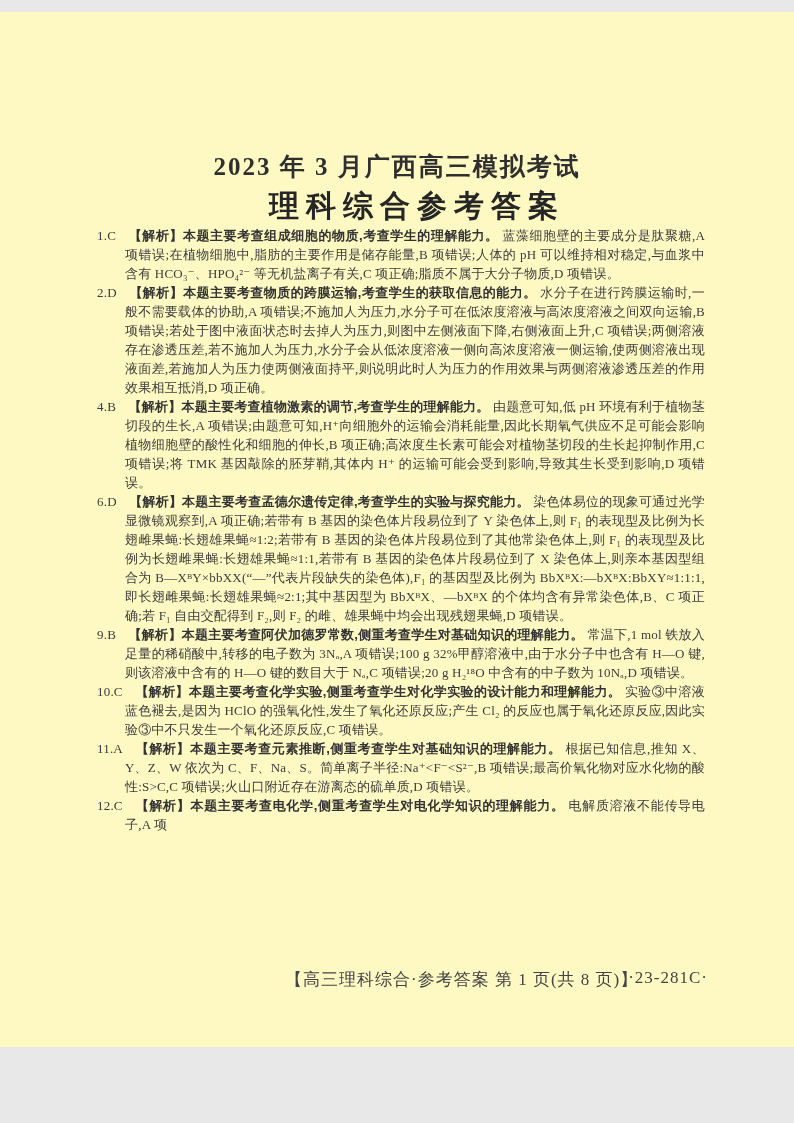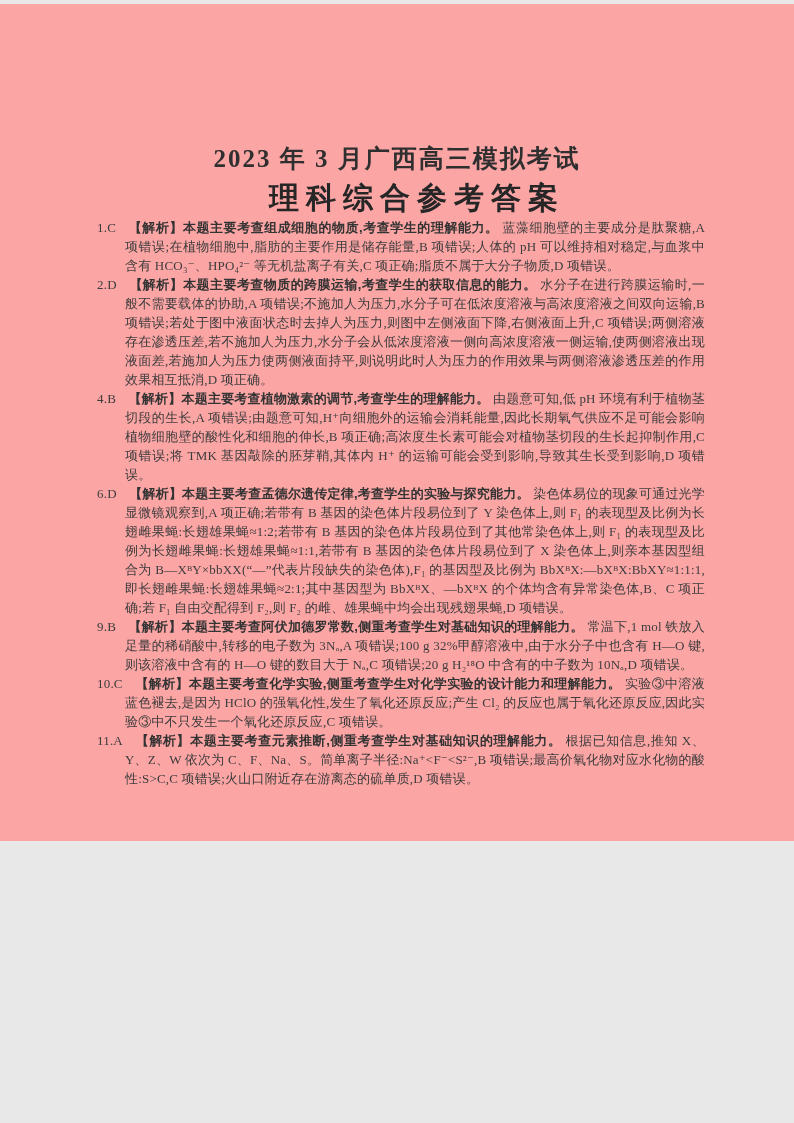--- a/index.html
+++ b/index.html
@@ -3,23 +3,23 @@
 <meta charset="utf-8">
 <style>
   html, body {
     margin: 0;
     padding: 0;
     background: #e8e8e8;
   }
   .page {
     position: relative;
     width: 794px;
-    height: 837px;
-    margin: 4px auto;
-    background: #fca5a5;
+    height: 1035px;
+    margin: 12px auto;
+    background: #fef9c3;
     color: #3a3a3a;
     font-family: "Liberation Serif", "DejaVu Serif", serif;
     overflow: hidden;
     box-sizing: border-box;
   }
   .titles {
     padding-top: 138px;
     text-align: center;
   }
   .title-main {
@@ -128,20 +128,25 @@
       <p class="item">
       <span class="num">10.C</span>
       <span class="lead">【解析】本题主要考查化学实验,侧重考查学生对化学实验的设计能力和理解能力。</span>
       <span class="body">实验③中溶液蓝色褪去,是因为 HClO 的强氧化性,发生了氧化还原反应;产生 Cl₂ 的反应也属于氧化还原反应,因此实验③中不只发生一个氧化还原反应,C 项错误。</span>
     </p>
       <p class="item">
       <span class="num">11.A</span>
       <span class="lead">【解析】本题主要考查元素推断,侧重考查学生对基础知识的理解能力。</span>
       <span class="body">根据已知信息,推知 X、Y、Z、W 依次为 C、F、Na、S。简单离子半径:Na⁺&lt;F⁻&lt;S²⁻,B 项错误;最高价氧化物对应水化物的酸性:S&gt;C,C 项错误;火山口附近存在游离态的硫单质,D 项错误。</span>
     </p>
+      <p class="item">
+      <span class="num">12.C</span>
+      <span class="lead">【解析】本题主要考查电化学,侧重考查学生对电化学知识的理解能力。</span>
+      <span class="body">电解质溶液不能传导电子,A 项</span>
+    </p>
     </div>
 
   <div class="footer">
     <span class="center-text">【高三理科综合·参考答案  第 1 页(共 8 页)】</span>
     <span class="code">·23-281C·</span>
   </div>
 
 </div>
 
 </body></html>

